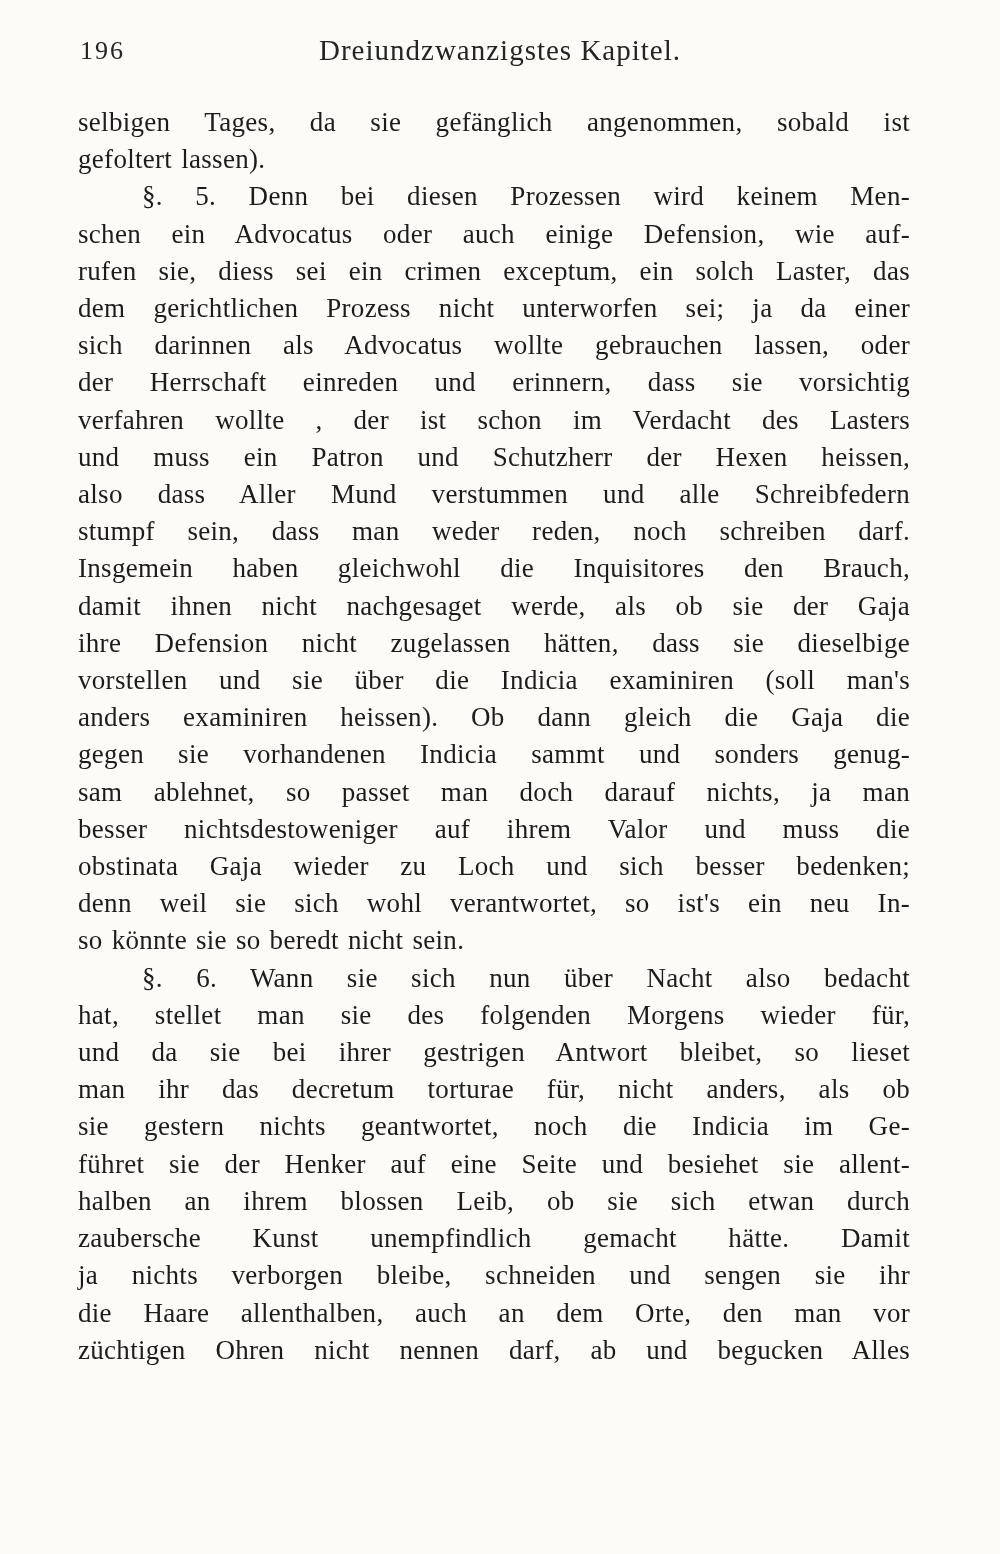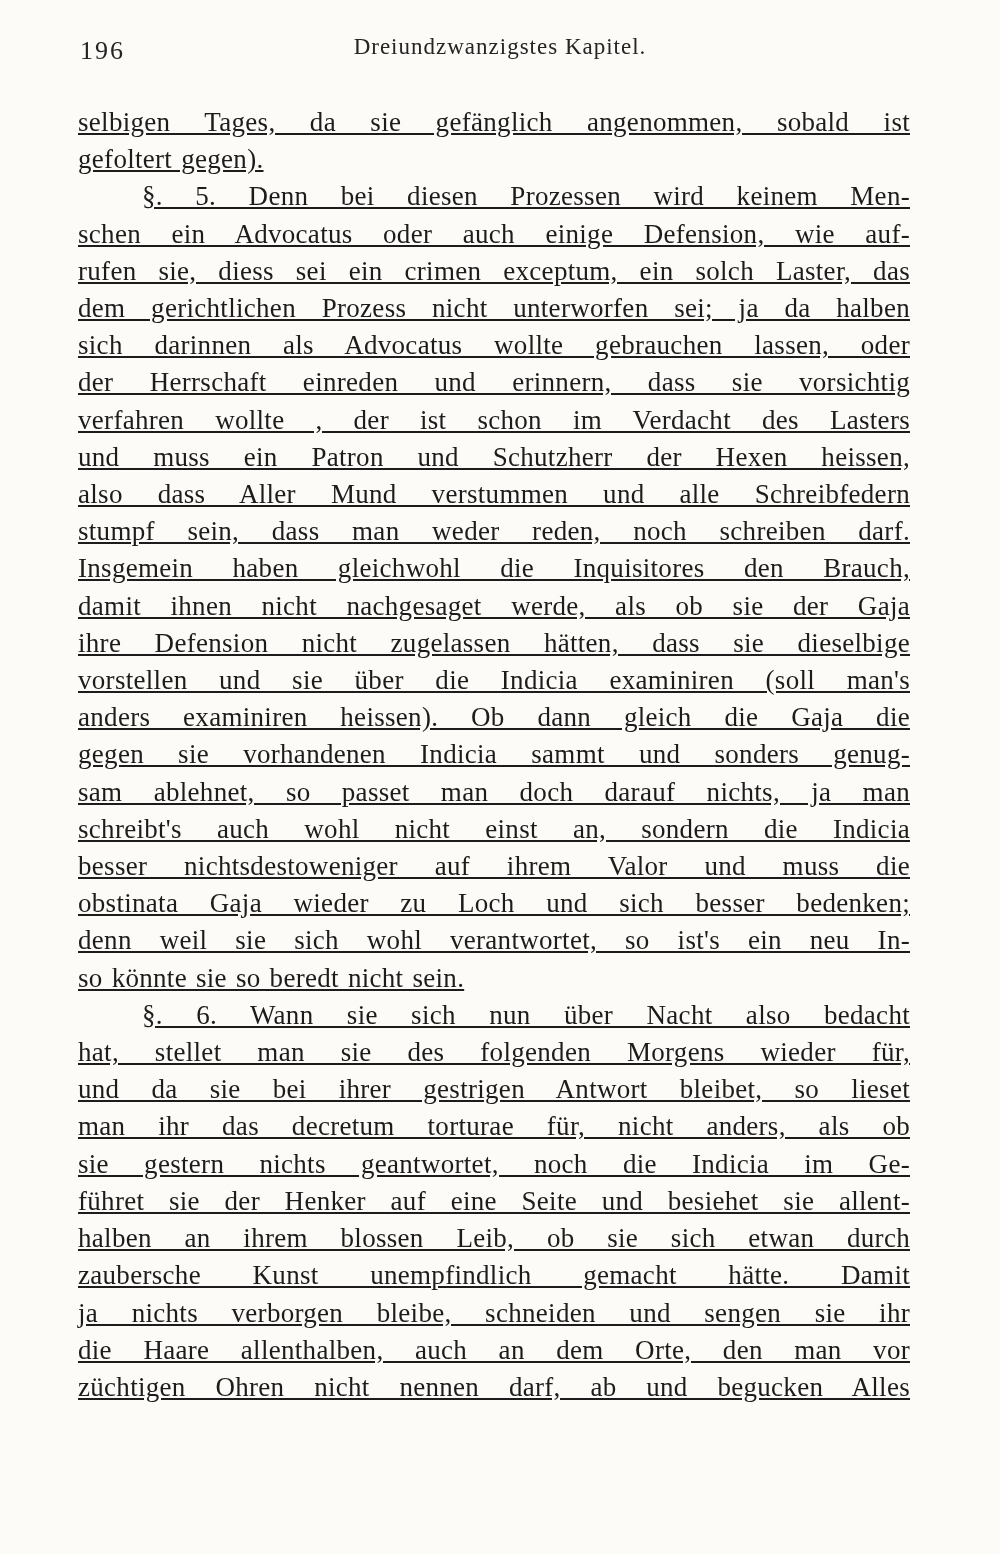--- a/index.html
+++ b/index.html
@@ -27,83 +27,81 @@
     position: absolute;
     left: 80px;
     top: 36px;
     font-size: 26px;
     letter-spacing: 2px;
     color: #242424;
   }
   .chapter-title {
     display: block;
     text-align: center;
-    font-size: 23px;
+    font-size: 29px;
     letter-spacing: 1px;
     color: #242424;
   }
   .page-body {
     margin-top: 36px;
     margin-left: 78px;
     width: 832px;
   }
   .paragraph {
     margin: 0;
   }
   .line {
     font-size: 27px;
     line-height: 37.2px;
     white-space: normal;
     text-align: justify;
     text-align-last: justify;
     -moz-text-align-last: justify;
     word-spacing: 2px;
     letter-spacing: 0.3px;
-    text-decoration: underline;
   }
   .line.indent {
     text-indent: 64px;
   }
   .line.no-stretch {
     text-align-last: left;
     -moz-text-align-last: left;
   }
 </style>
 </head>
 <body>
 
 <div class="page">
   <div class="page-header">
     <span class="page-number">196</span>
     <span class="chapter-title">Dreiundzwanzigstes Kapitel.</span>
   </div>
   <div class="page-body">
       <div class="paragraph">
         <div class="line">selbigen Tages, da sie gefänglich angenommen, sobald ist</div>
-        <div class="line no-stretch">gefoltert gegen).</div>
+        <div class="line no-stretch">gefoltert lassen).</div>
       </div>
       <div class="paragraph">
         <div class="line indent">§. 5.  Denn  bei  diesen  Prozessen  wird  keinem  Men-</div>
         <div class="line">schen ein Advocatus oder auch einige Defension, wie auf-</div>
         <div class="line">rufen sie, diess sei ein crimen exceptum, ein solch Laster, das</div>
-        <div class="line">dem gerichtlichen Prozess nicht unterworfen sei; ja da halben</div>
+        <div class="line">dem gerichtlichen Prozess nicht unterworfen sei; ja da einer</div>
         <div class="line">sich darinnen als Advocatus wollte gebrauchen lassen, oder</div>
         <div class="line">der Herrschaft einreden und erinnern, dass sie vorsichtig</div>
         <div class="line">verfahren wollte , der ist schon im Verdacht des Lasters</div>
         <div class="line">und muss ein Patron und Schutzherr der Hexen heissen,</div>
         <div class="line">also dass Aller Mund verstummen und alle Schreibfedern</div>
         <div class="line">stumpf sein, dass man weder reden, noch schreiben darf.</div>
         <div class="line">Insgemein haben gleichwohl die Inquisitores den Brauch,</div>
         <div class="line">damit ihnen nicht nachgesaget werde, als ob sie der Gaja</div>
         <div class="line">ihre Defension nicht zugelassen hätten, dass sie dieselbige</div>
         <div class="line">vorstellen und sie über die Indicia examiniren (soll man's</div>
         <div class="line">anders examiniren heissen).  Ob dann gleich die Gaja die</div>
         <div class="line">gegen sie vorhandenen Indicia sammt und sonders genug-</div>
         <div class="line">sam ablehnet, so passet man doch darauf nichts, ja man</div>
-        <div class="line">schreibt's auch wohl nicht einst an, sondern die Indicia</div>
         <div class="line">besser nichtsdestoweniger auf ihrem Valor und muss die</div>
         <div class="line">obstinata Gaja wieder zu Loch und sich besser bedenken;</div>
         <div class="line">denn weil sie sich wohl verantwortet, so ist's ein neu In-</div>
         <div class="line no-stretch">so könnte sie so beredt nicht sein.</div>
       </div>
       <div class="paragraph">
         <div class="line indent">§. 6.  Wann sie sich nun über Nacht also bedacht</div>
         <div class="line">hat, stellet man sie des folgenden Morgens wieder für,</div>
         <div class="line">und da sie bei ihrer gestrigen Antwort bleibet, so lieset</div>
         <div class="line">man ihr das decretum torturae für, nicht anders, als ob</div>

